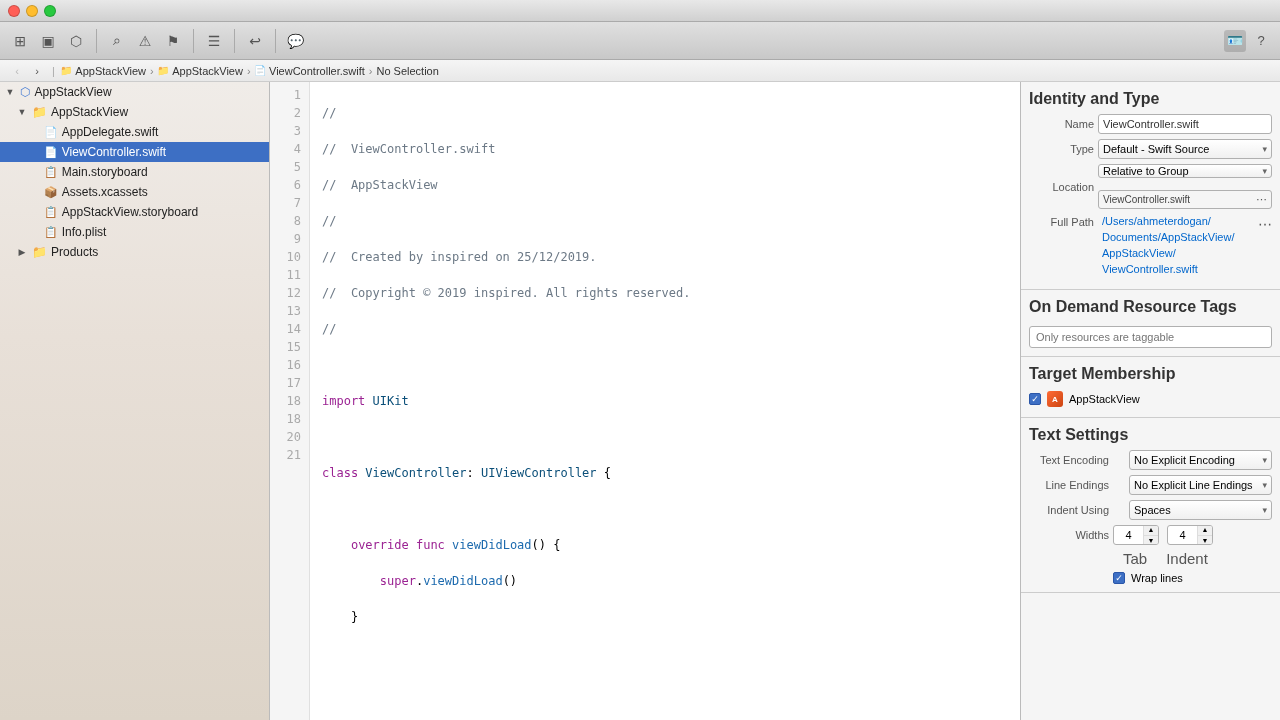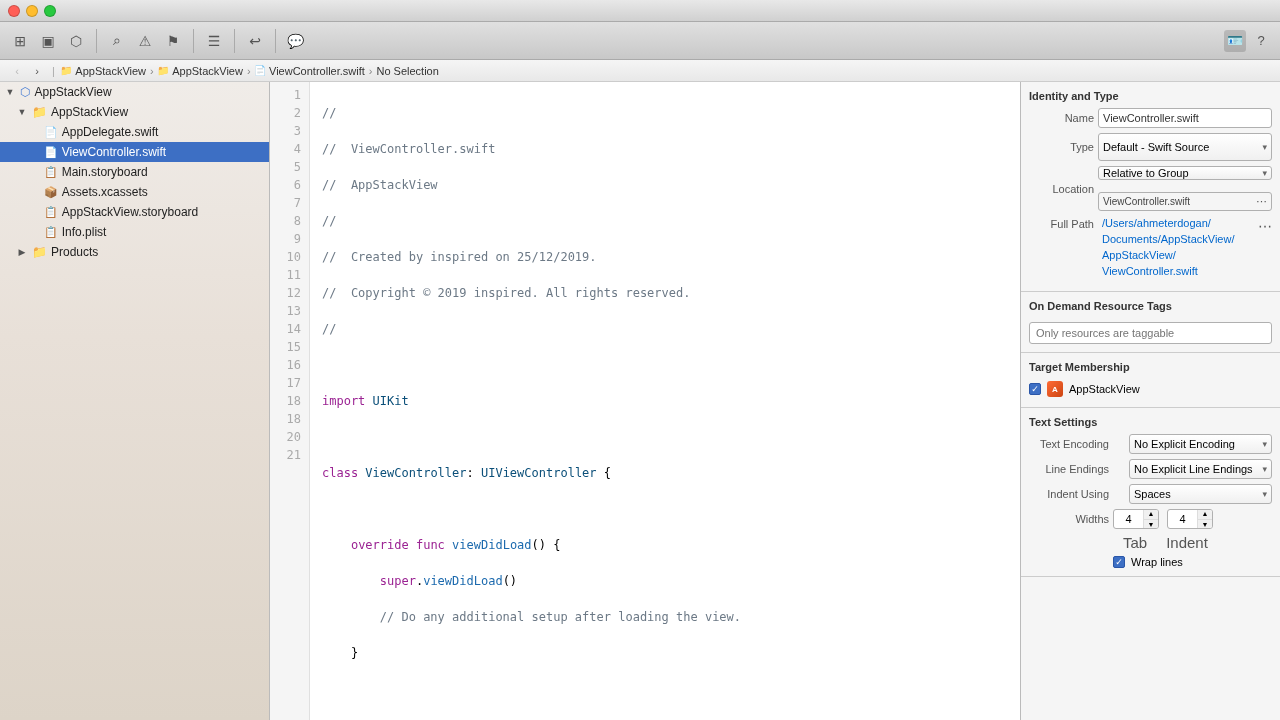--- a/index.html
+++ b/index.html
@@ -158,21 +158,21 @@
       overflow-y: auto;
       flex-shrink: 0;
       font-size: 11px;
     }
     .inspector-section {
       border-bottom: 1px solid #ccc;
       padding: 8px;
     }
     .inspector-section-title {
       font-weight: 600;
-      font-size: 11px;
+      font-size: 16px;
       color: #333;
       margin-bottom: 6px;
     }
     .form-row {
       display: flex;
       align-items: center;
       margin-bottom: 5px;
       gap: 4px;
     }
     .form-label {
@@ -190,21 +190,21 @@
       height: 20px;
       border: 1px solid #b0b0b0;
       border-radius: 3px;
       background: white;
       font-size: 11px;
       padding: 0 4px;
       color: #333;
     }
     .select-field {
       flex: 1;
-      height: 28px;
+      height: 20px;
       border: 1px solid #b0b0b0;
       border-radius: 3px;
       background: linear-gradient(to bottom, #fff, #f0f0f0);
       font-size: 11px;
       padding: 0 4px;
       display: flex;
       align-items: center;
       justify-content: space-between;
       cursor: pointer;
     }
@@ -548,21 +548,20 @@
 <div class="code-line"><span class="cm">//  Created by inspired on 25/12/2019.</span></div>
 <div class="code-line"><span class="cm">//  Copyright © 2019 inspired. All rights reserved.</span></div>
 <div class="code-line"><span class="cm">//</span></div>
 <div class="code-line"></div>
 <div class="code-line"><span class="kw">import</span> <span class="ty">UIKit</span></div>
 <div class="code-line"></div>
 <div class="code-line"><span class="kw">class</span> <span class="ty">ViewController</span>: <span class="ty">UIViewController</span> {</div>
 <div class="code-line"></div>
 <div class="code-line">    <span class="kw">override</span> <span class="kw">func</span> <span class="fn">viewDidLoad</span>() {</div>
 <div class="code-line">        <span class="kw">super</span>.<span class="fn">viewDidLoad</span>()</div>
-<div class="code-line">        <span class="cm">// Do any additional setup after loading the view.</span></div>
 <div class="code-line">    }</div>
 <div class="code-line"></div>
 <div class="code-line"></div>
 
 
 
       </div>
     </div>
   </div>
 

